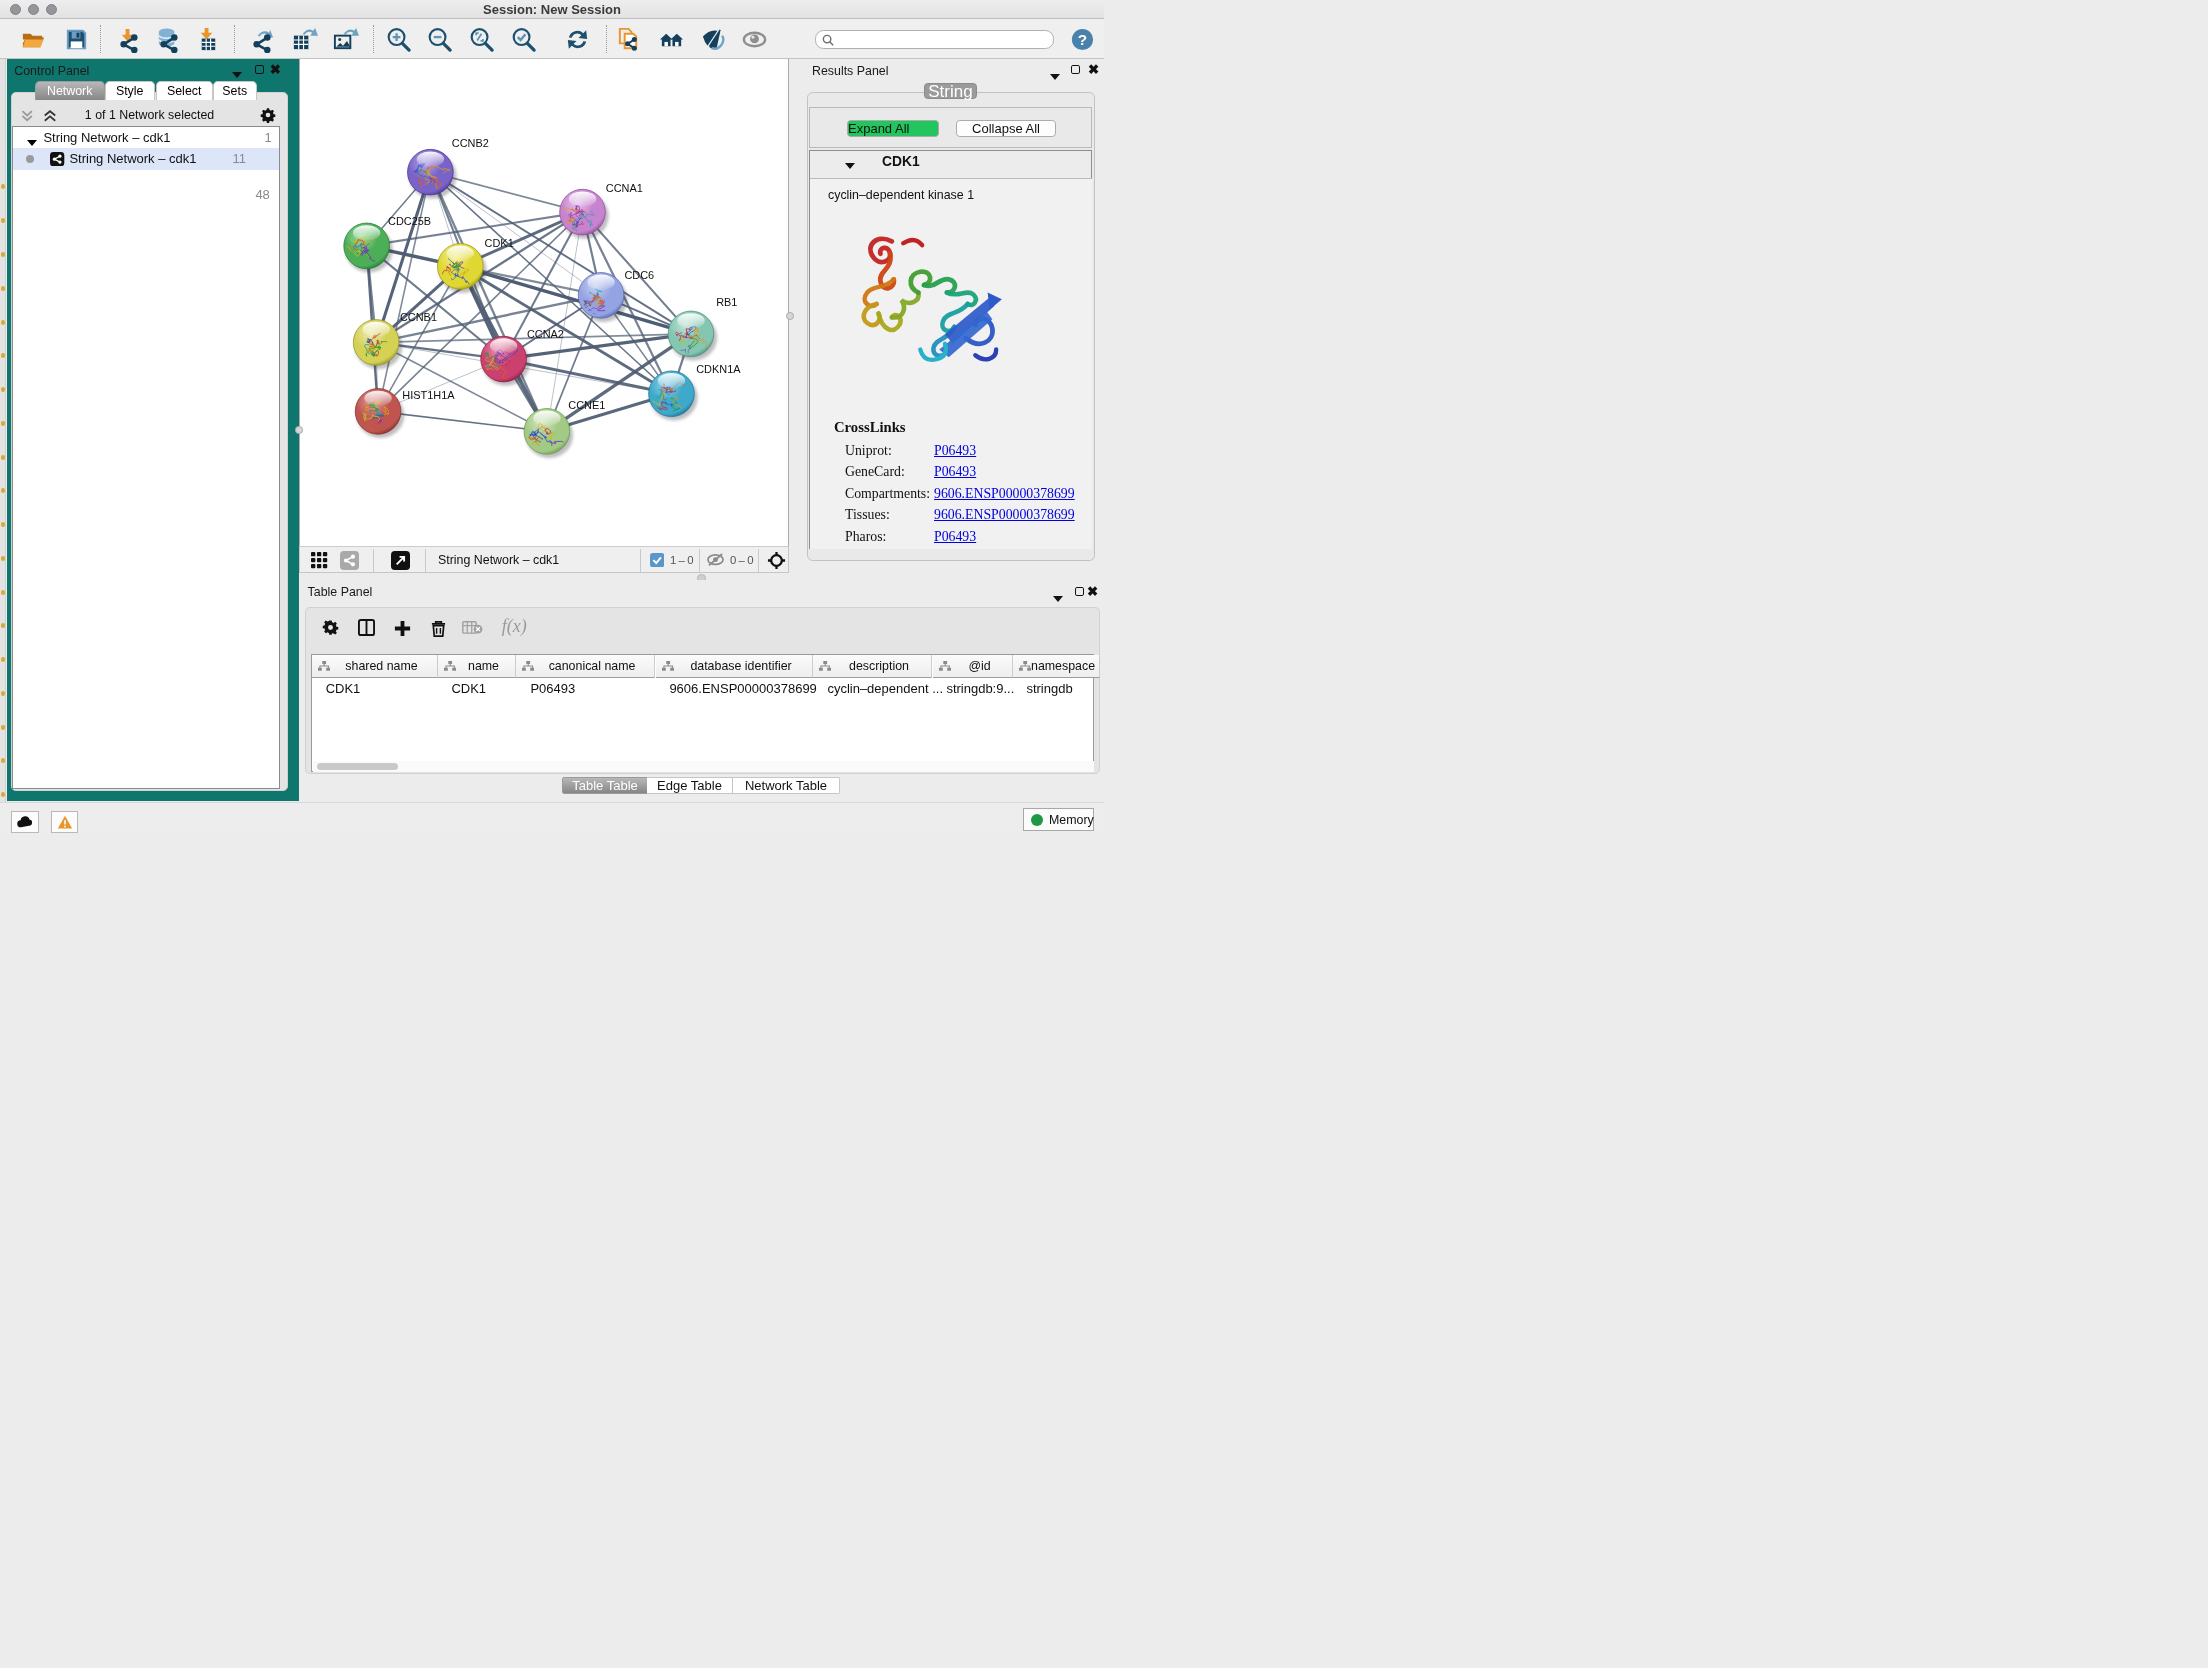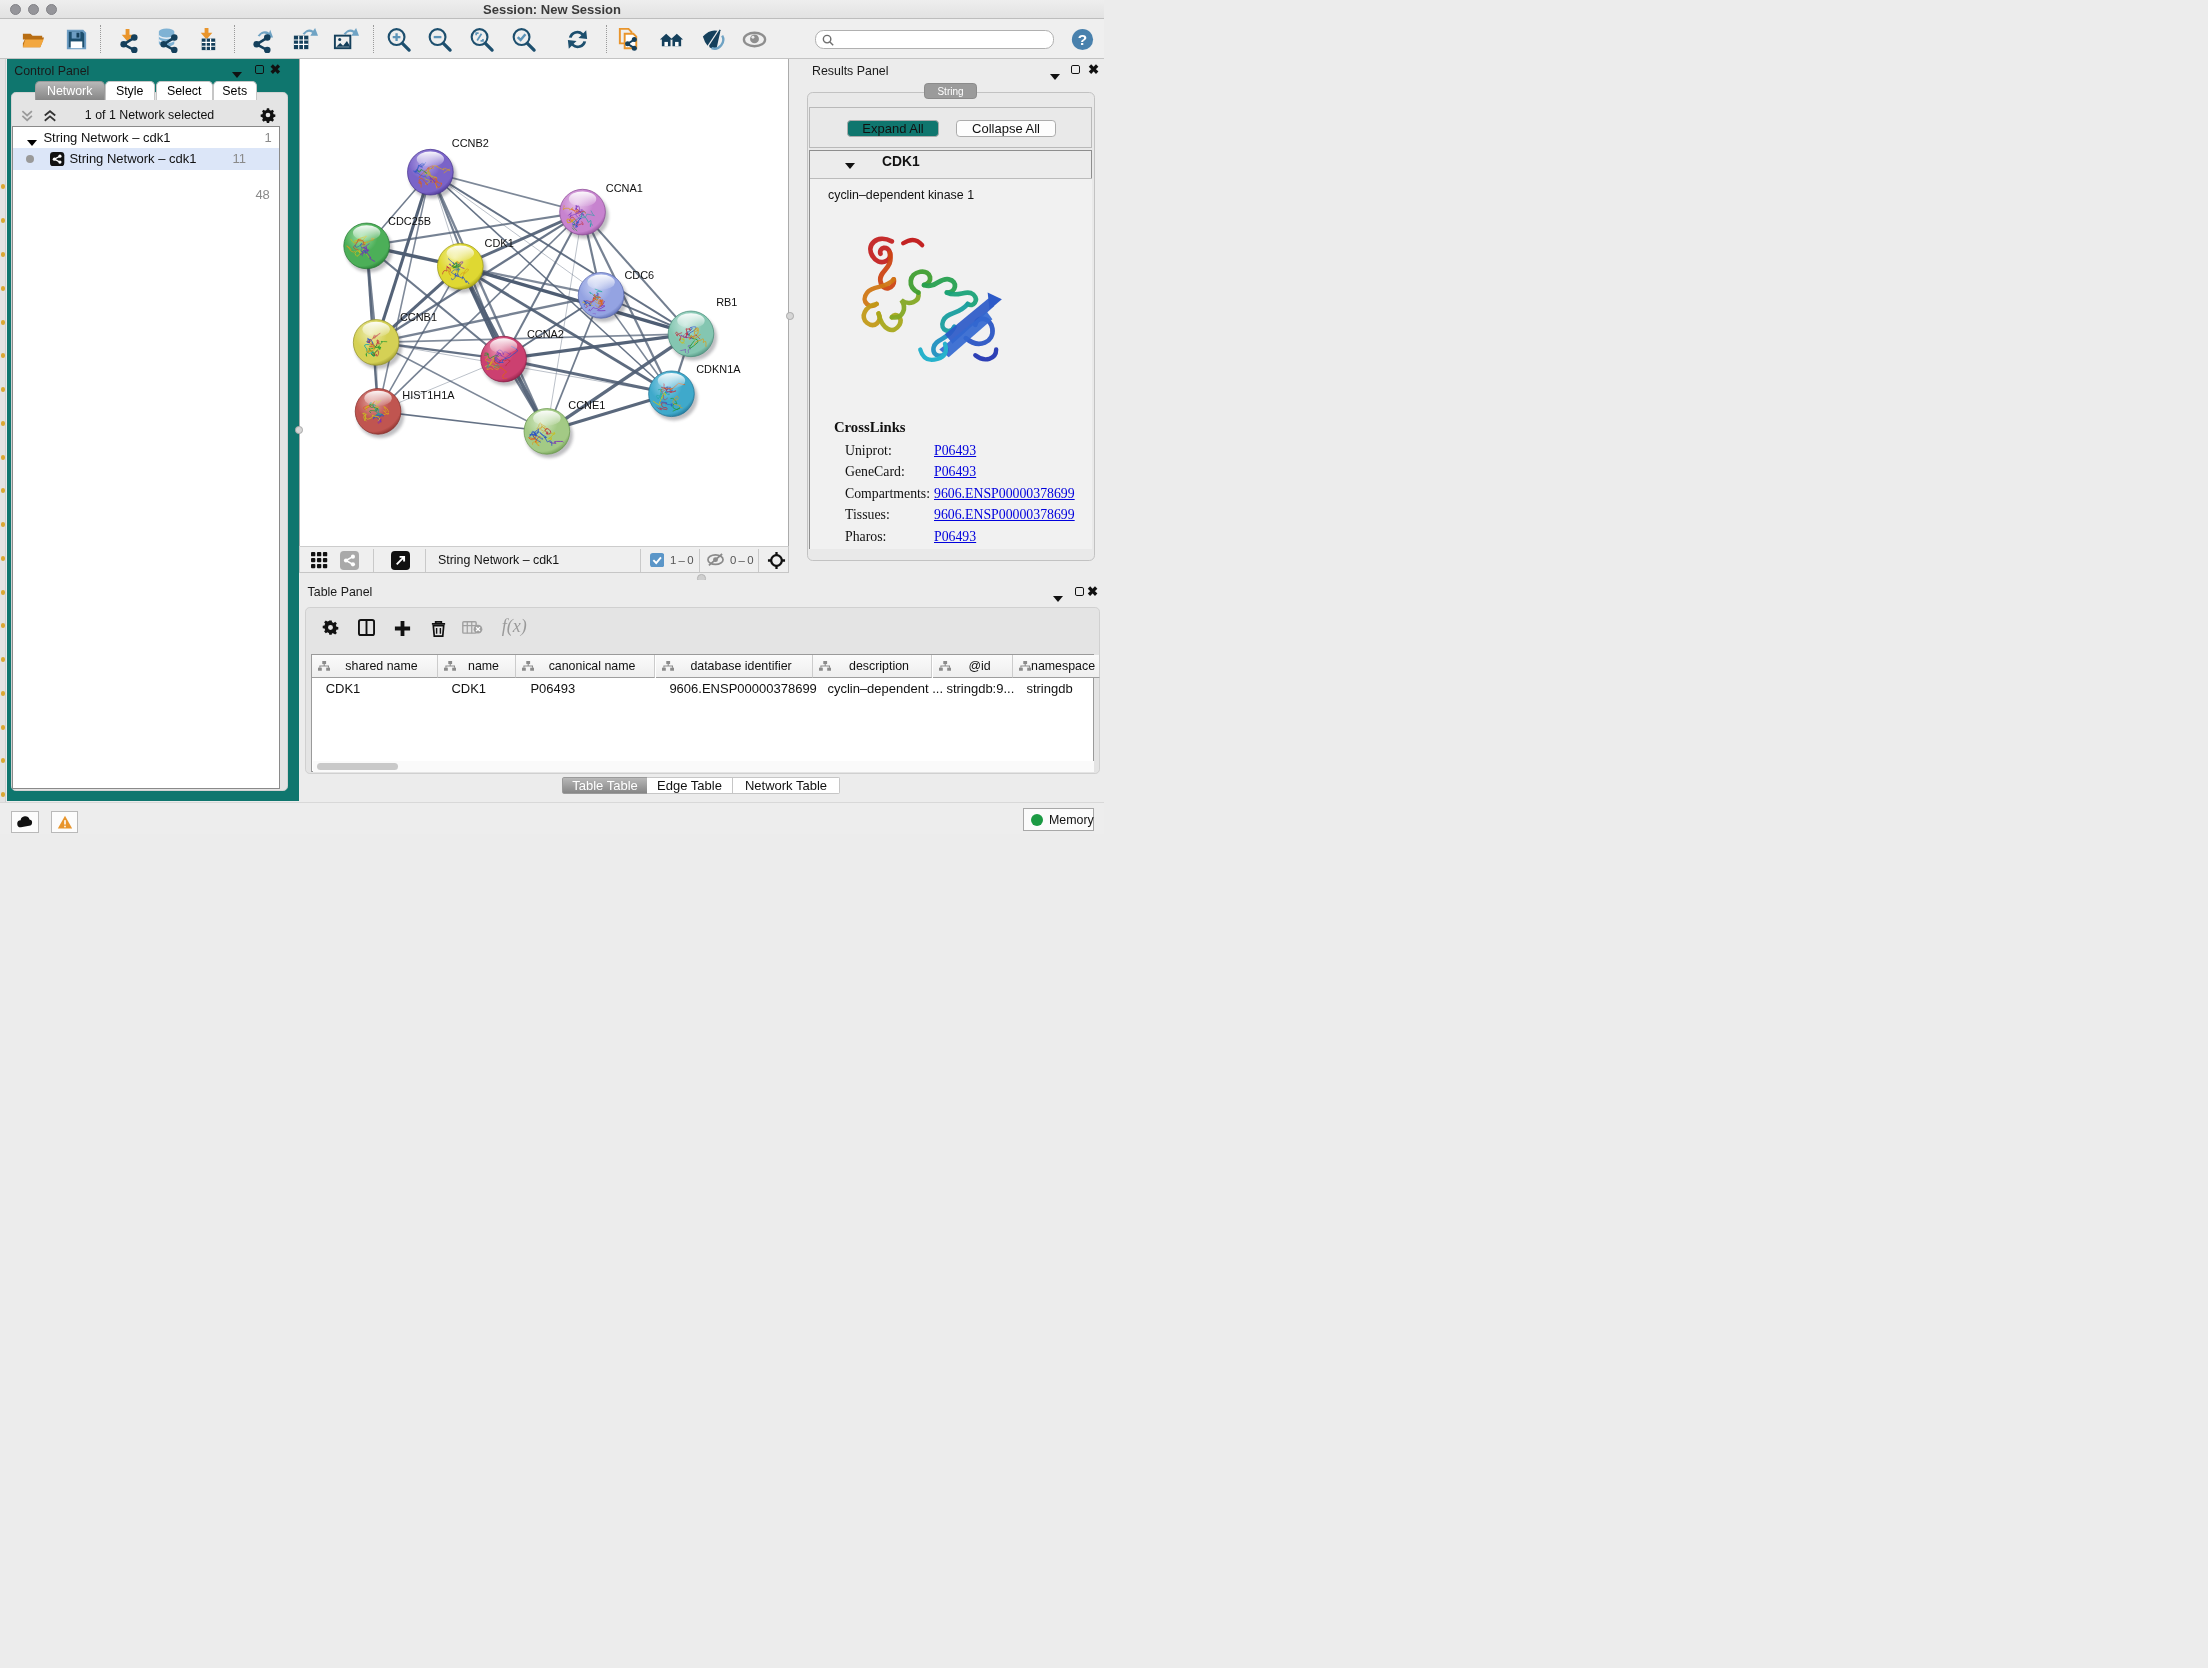--- a/index.html
+++ b/index.html
@@ -646,24 +646,24 @@
       </svg>
   </div>
 
   <div class="abs" style="left:790px;top:59px;width:314px;height:520px;background:#ececec;">
     <div class="abs panel-title" style="left:22px;top:4.8px;">Results Panel</div>
     <div class="abs" style="left:260px;top:9.5px;"><span class="caret"></span></div>
     <div class="abs sqico" style="left:281px;top:5.7px;"></div>
     <div class="abs xico" style="left:298px;top:4.8px;">✖</div>
 
     <div class="abs" style="left:16.6px;top:33px;width:288px;height:469px;background:#e9e9e9;border:1px solid #c2c2c2;border-radius:5.7px;"></div>
-    <div class="abs" style="left:134px;top:24px;width:53px;height:16px;background:#9b9b9b;border:1px solid #8b8b8b;border-radius:3.8px;color:#fff;text-align:center;line-height:15px;font-size:10px;">String</div>
+    <div class="abs" style="left:134px;top:24px;width:53px;height:16px;background:#9b9b9b;border:1px solid #8b8b8b;border-radius:3.8px;color:#fff;text-align:center;line-height:15px;font-size:17px;">String</div>
 
     <div class="abs" style="left:19px;top:48px;width:283px;height:41px;border:1px solid #b9b9b9;background:#e9e9e9;">
-      <div class="abs" style="left:37px;top:12.4px;width:92px;height:17px;background:#0f766e;border:1px solid #ababab;border-radius:3.8px;text-align:center;line-height:16px;font-size:13px;">Expand All</div>
+      <div class="abs" style="left:37px;top:12.4px;width:92px;height:17px;background:#22c55e;border:1px solid #ababab;border-radius:3.8px;line-height:16px;font-size:13px;">Expand All</div>
       <div class="abs" style="left:146px;top:12.4px;width:100px;height:17px;background:#fdfdfd;border:1px solid #ababab;border-radius:3.8px;text-align:center;line-height:16px;font-size:13px;">Collapse All</div>
     </div>
 
     <div class="abs" style="left:19px;top:91px;width:283px;height:399px;border:1px solid #8e8e8e;background:#ececec;">
       <div class="abs" style="left:35px;top:6.7px;"><span class="caret"></span></div>
       <div class="abs" style="left:72px;top:2.9px;font-weight:bold;font-size:13.8px;">CDK1</div>
       <div class="abs" style="left:0;top:27px;width:282px;height:371px;background:#f1f1f1;border-top:1px solid #bbb;">
         <div class="abs" style="left:18px;top:8.6px;font-size:12.4px;">cyclin–dependent kinase 1</div>
         <svg class="abs" style="left:23px;top:49px" width="185" height="152" viewBox="0 0 195 160">
             <path d="M62 14 C46 6 34 18 42 30 C48 40 62 36 60 26 C58 18 48 20 50 27" fill="none" stroke="#c32222" stroke-width="5.0" stroke-linecap="round" opacity="0.95"></path>

